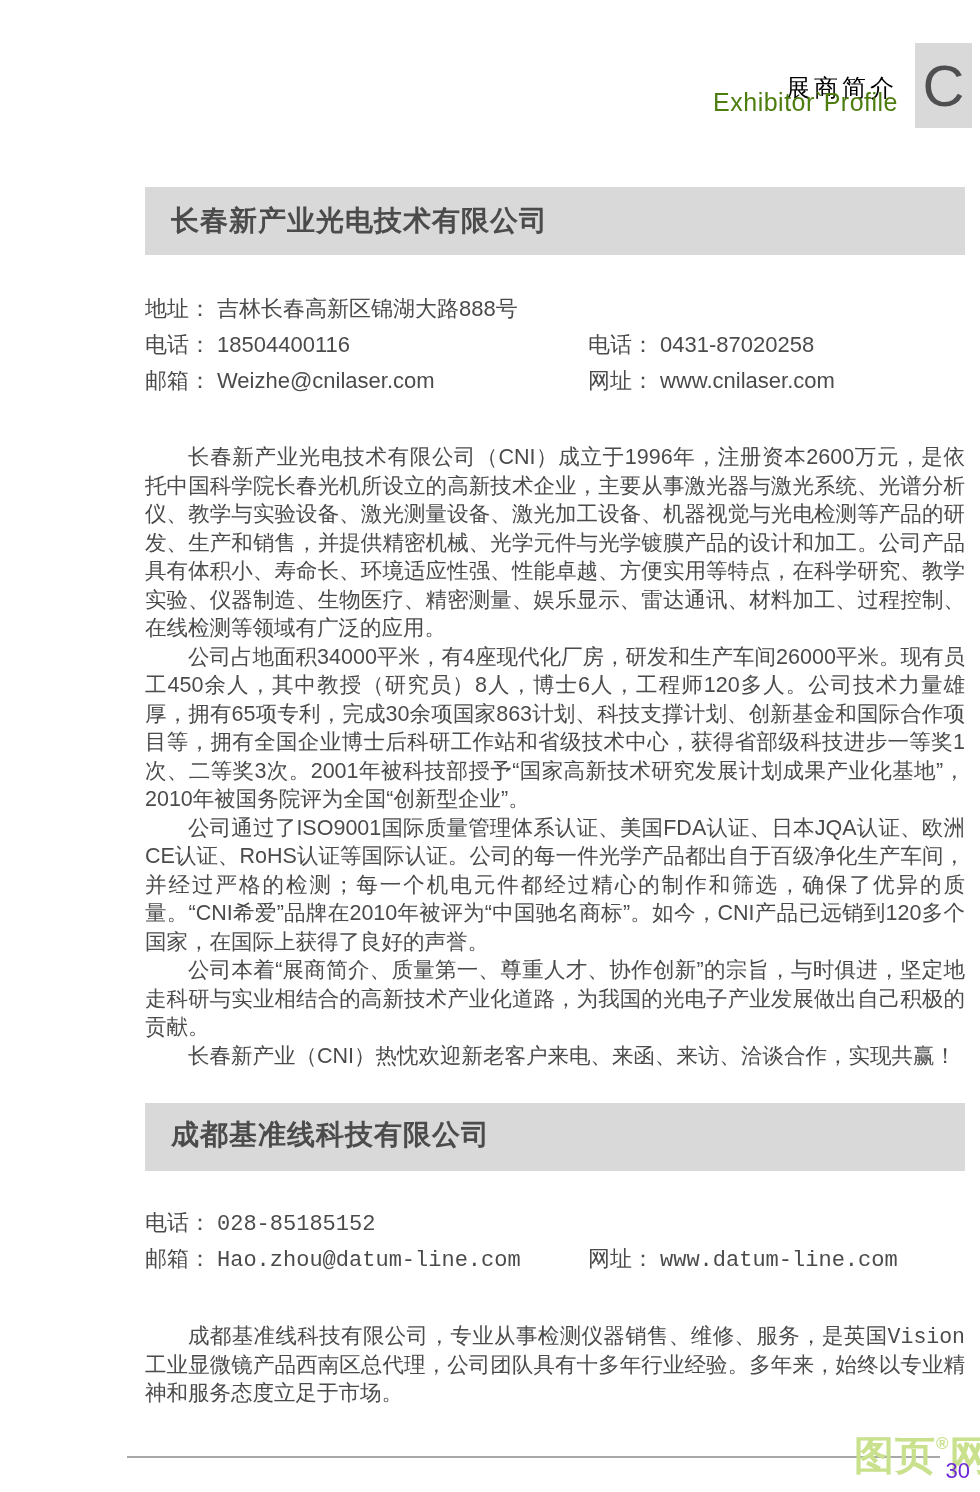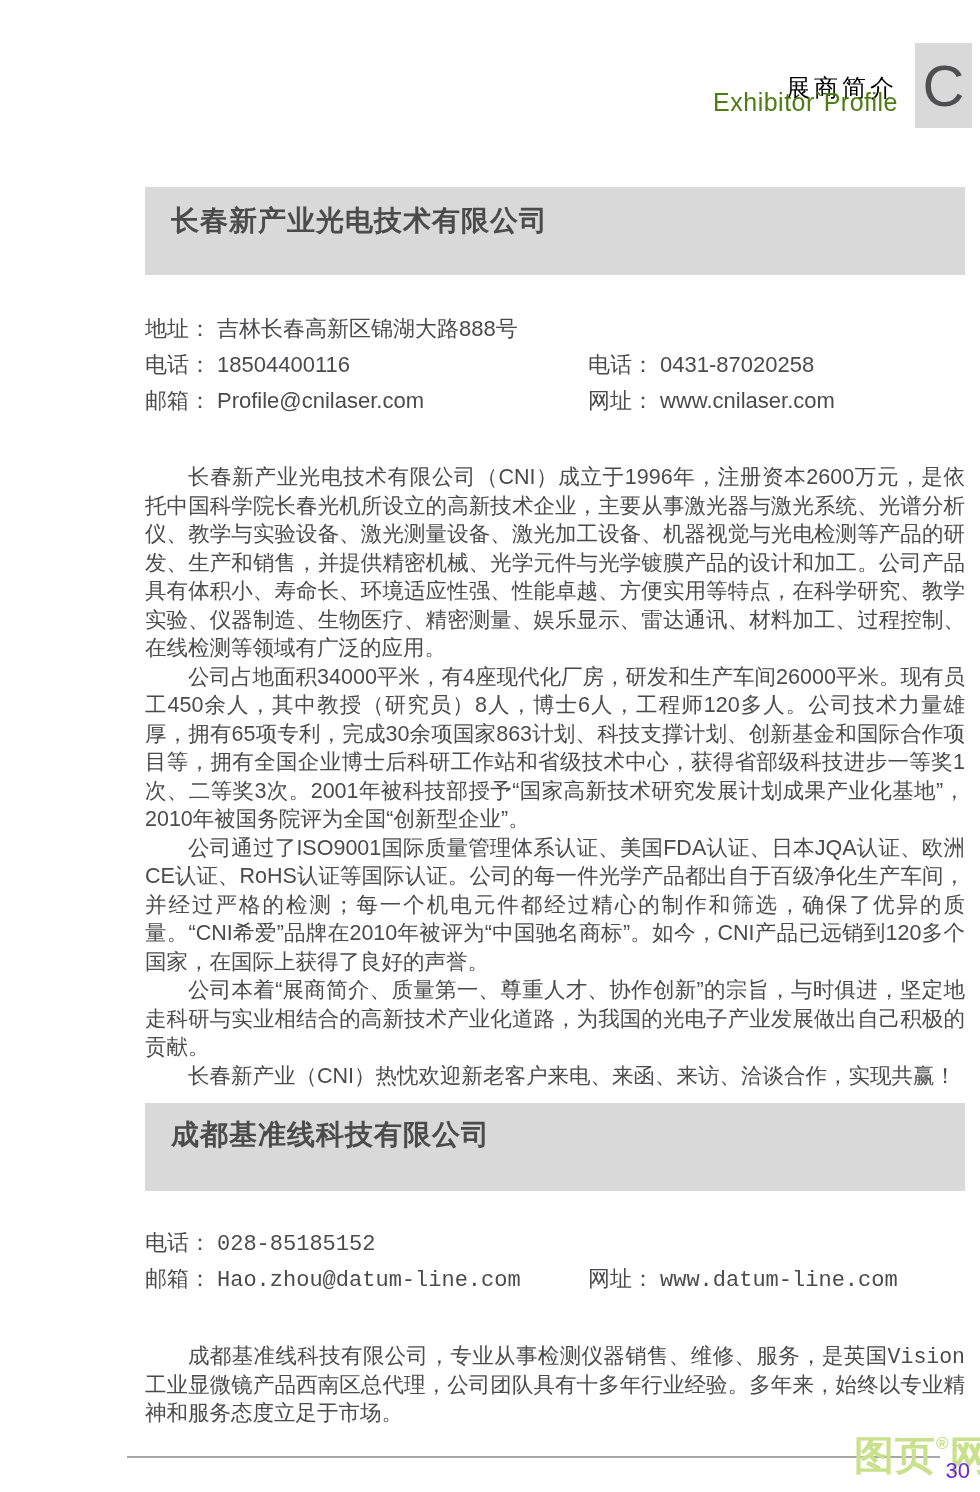--- a/index.html
+++ b/index.html
@@ -26,21 +26,21 @@
   .corner-letter{
     position:absolute;top:43px;left:915px;
     width:57px;height:85px;background:#d9d9d9;
     text-align:center;line-height:85px;
     font-size:58px;color:#4f4f51;
   }
   
   .company{position:absolute;left:145px;width:820px;}
   .sec1{top:187px;}
   .sec2{top:1103px;font-family:Liberation Mono, monospace;}
-  .bar{height:88px;background:#d9d9d9;}
+  .bar{height:68px;background:#d9d9d9;}
   .bar h2{
     margin:0;padding:0 0 0 26px;
     line-height:68px;font-size:28px;font-weight:700;
     color:#4b4b4b;letter-spacing:1px;
   }
   .contacts{margin-top:36px;}
   .crow{position:relative;height:36px;line-height:36px;font-size:22px;}
   .citem{white-space:nowrap;}
   .citem.col2{position:absolute;left:395px;top:0;margin-left:48px;}
   .clabel{color:#4b4b4d;}
@@ -93,21 +93,21 @@
       <div class="crow">
         <span class="citem">
           <span class="clabel">电话：</span><span class="cvalue">18504400116</span>
         </span>
         <span class="citem col2">
           <span class="clabel">电话：</span><span class="cvalue">0431-87020258</span>
         </span>
       </div>
       <div class="crow">
         <span class="citem">
-          <span class="clabel">邮箱：</span><span class="cvalue">Profile@cnilaser.com</span>
+          <span class="clabel">邮箱：</span><span class="cvalue">Weizhe@cnilaser.com</span>
         </span>
         <span class="citem col2">
           <span class="clabel">网址：</span><span class="cvalue">www.cnilaser.com</span>
         </span>
       </div>
     </div>
     <div class="body-text">
       <p>长春新产业光电技术有限公司（CNI）成立于1996年，注册资本2600万元，是依托中国科学院长春光机所设立的高新技术企业，主要从事激光器与激光系统、光谱分析仪、教学与实验设备、激光测量设备、激光加工设备、机器视觉与光电检测等产品的研发、生产和销售，并提供精密机械、光学元件与光学镀膜产品的设计和加工。公司产品具有体积小、寿命长、环境适应性强、性能卓越、方便实用等特点，在科学研究、教学实验、仪器制造、生物医疗、精密测量、娱乐显示、雷达通讯、材料加工、过程控制、在线检测等领域有广泛的应用。</p>
       <p>公司占地面积34000平米，有4座现代化厂房，研发和生产车间26000平米。现有员工450余人，其中教授（研究员）8人，博士6人，工程师120多人。公司技术力量雄厚，拥有65项专利，完成30余项国家863计划、科技支撑计划、创新基金和国际合作项目等，拥有全国企业博士后科研工作站和省级技术中心，获得省部级科技进步一等奖1次、二等奖3次。2001年被科技部授予“国家高新技术研究发展计划成果产业化基地”，2010年被国务院评为全国“创新型企业”。</p>
       <p>公司通过了ISO9001国际质量管理体系认证、美国FDA认证、日本JQA认证、欧洲CE认证、RoHS认证等国际认证。公司的每一件光学产品都出自于百级净化生产车间，并经过严格的检测；每一个机电元件都经过精心的制作和筛选，确保了优异的质量。“CNI希爱”品牌在2010年被评为“中国驰名商标”。如今，CNI产品已远销到120多个国家，在国际上获得了良好的声誉。</p>

